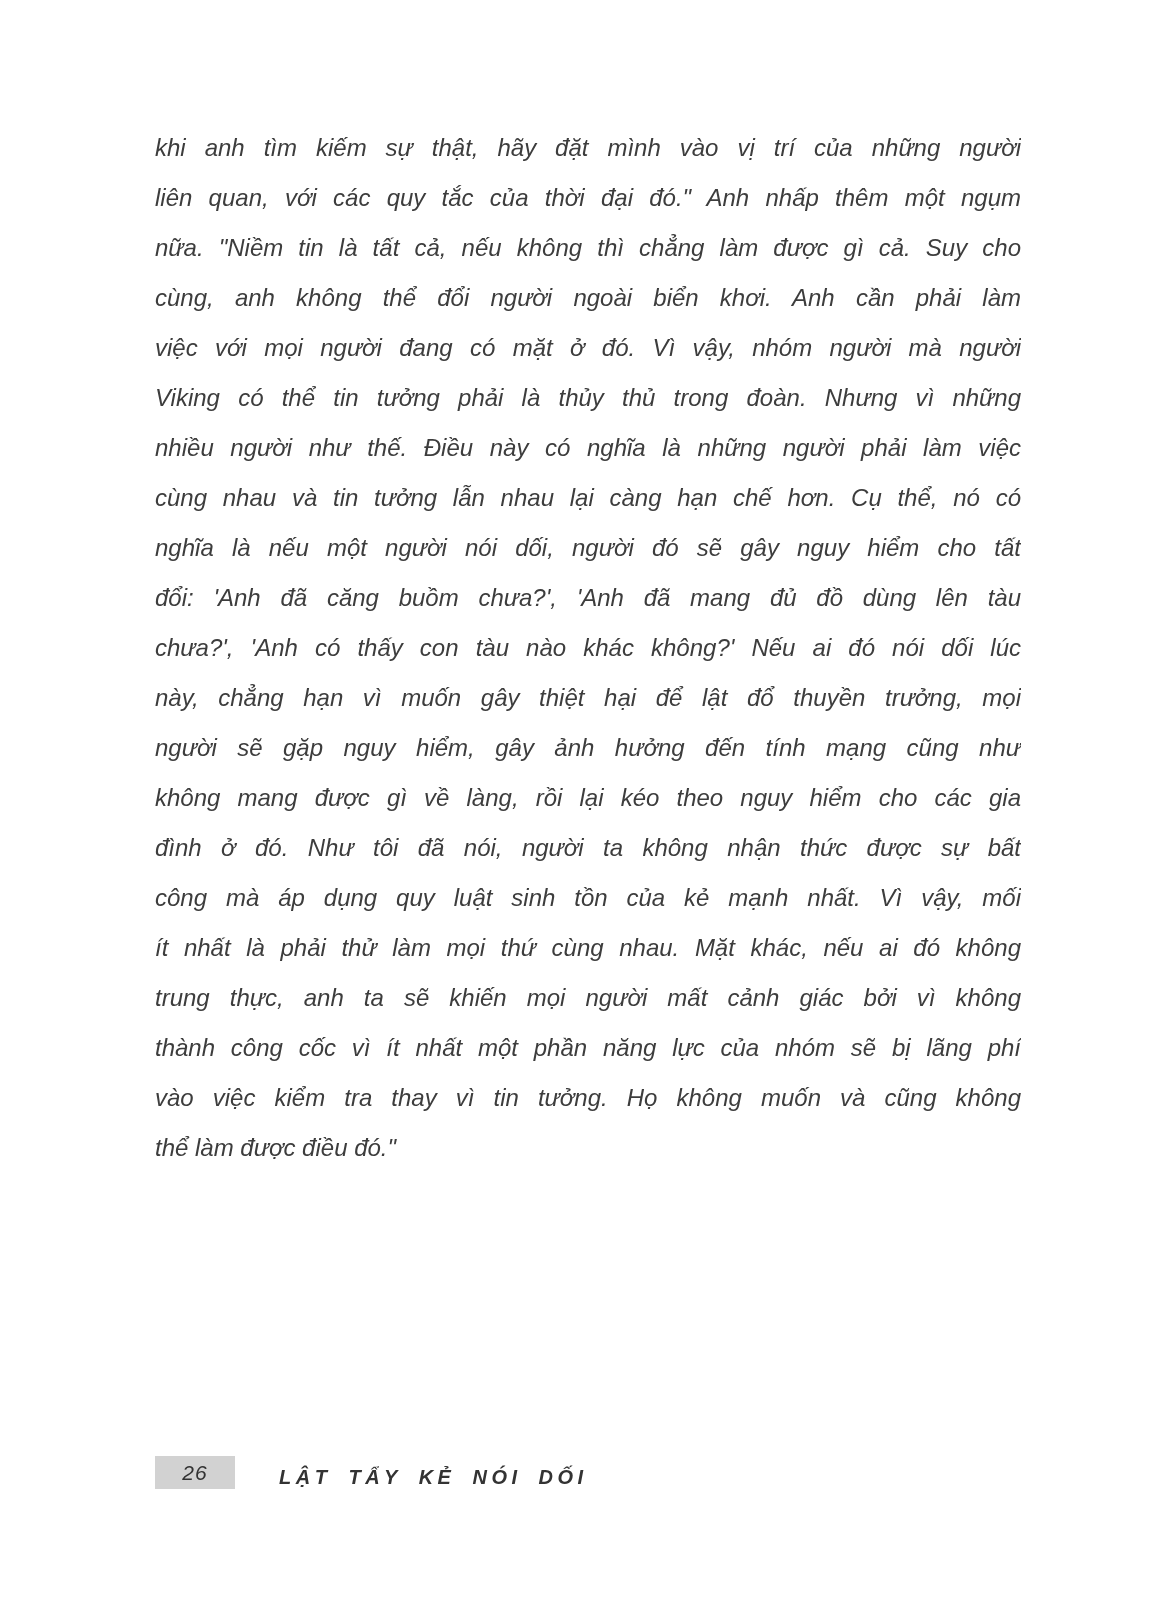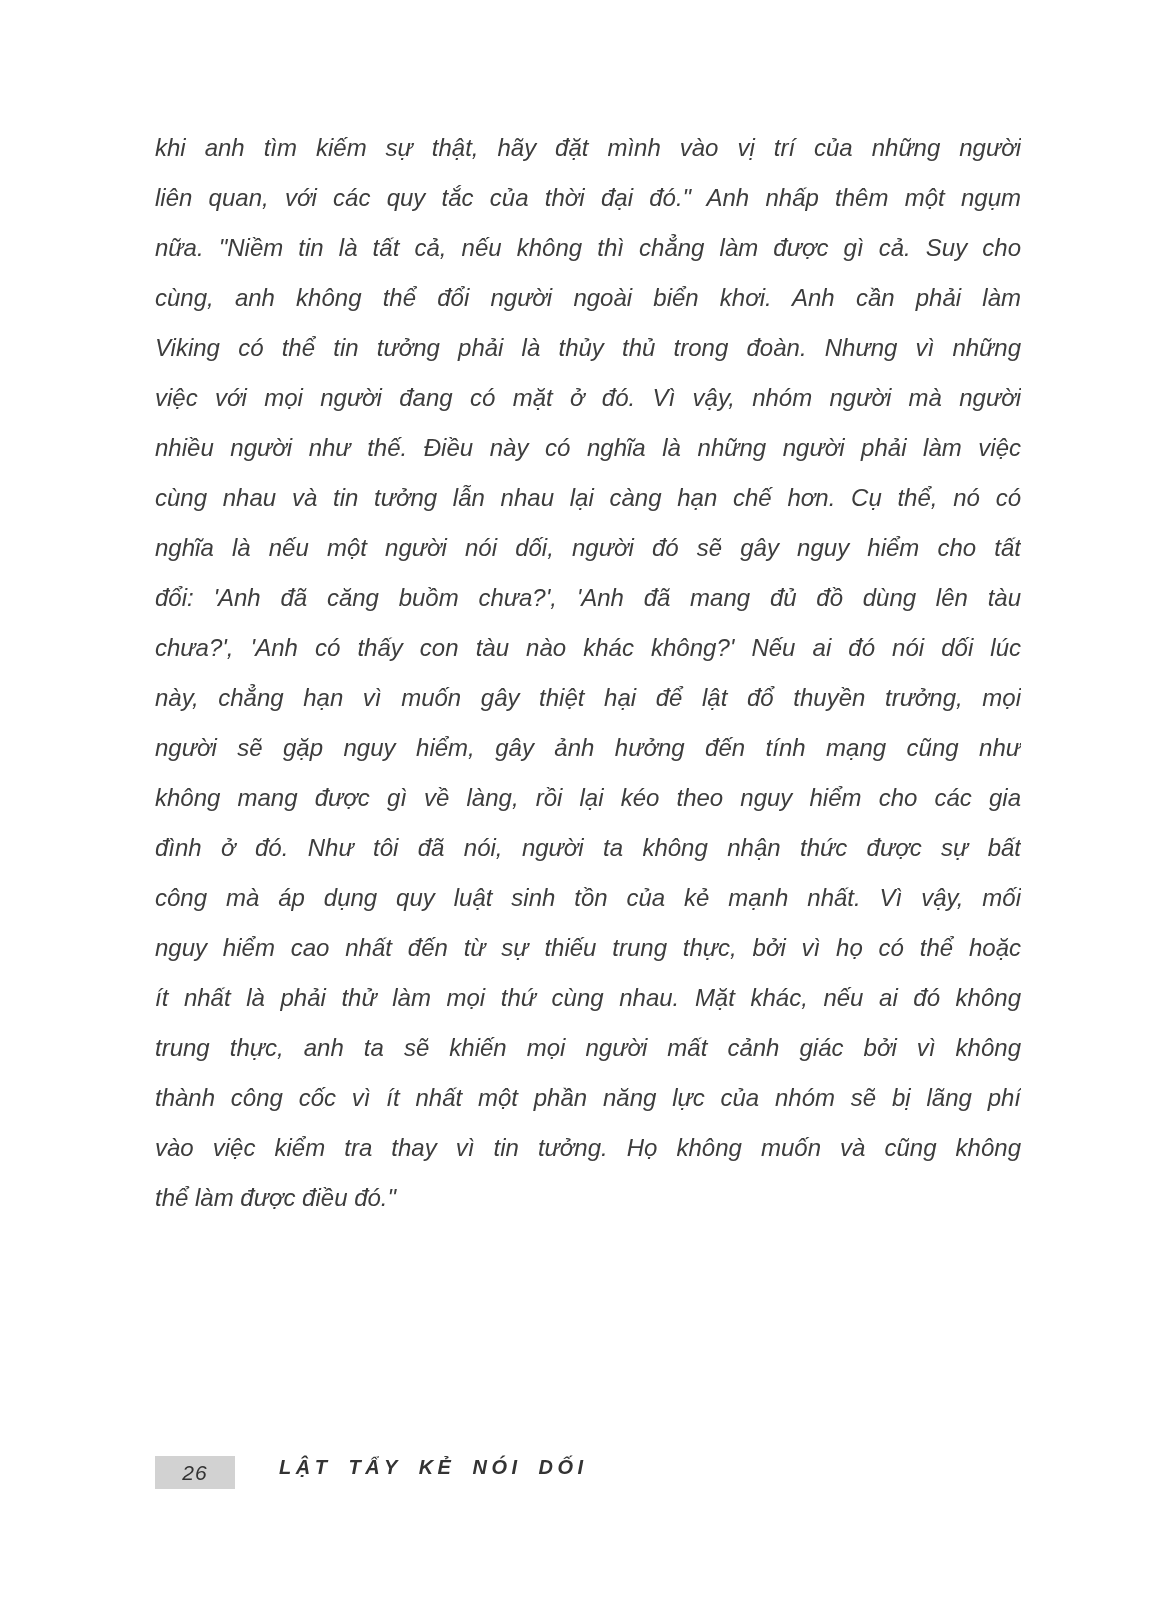--- a/index.html
+++ b/index.html
@@ -39,21 +39,21 @@
   .line:last-child{
     text-align-last:left;
   }
   .footer{
     position:absolute;
     left:155px;
     top:1456px;
     width:866px;
     height:33px;
     display:flex;
-    align-items:flex-start;
+    align-items:flex-end;
   }
   .page-num-box{
     background:var(--pagenum-bg);
     width:80px;
     height:33px;
     display:flex;
     align-items:center;
     justify-content:center;
     font-size:21px;
     color:var(--footer-color);
@@ -73,33 +73,32 @@
 </head>
 <body>
 
 <div class="page">
 
   <div class="body-text">
       <div class="line">khi anh tìm kiếm sự thật, hãy đặt mình vào vị trí của những người</div>
       <div class="line">liên quan, với các quy tắc của thời đại đó." Anh nhấp thêm một ngụm</div>
       <div class="line">nữa. "Niềm tin là tất cả, nếu không thì chẳng làm được gì cả. Suy cho</div>
       <div class="line">cùng, anh không thể đổi người ngoài biển khơi. Anh cần phải làm</div>
+      <div class="line">việc với mọi người đang có mặt ở đó. Vì vậy, nhóm người mà người</div>
       <div class="line">Viking có thể tin tưởng phải là thủy thủ trong đoàn. Nhưng vì những</div>
-      <div class="line">việc với mọi người đang có mặt ở đó. Vì vậy, nhóm người mà người</div>
       <div class="line">nhiều người như thế. Điều này có nghĩa là những người phải làm việc</div>
       <div class="line">cùng nhau và tin tưởng lẫn nhau lại càng hạn chế hơn. Cụ thể, nó có</div>
       <div class="line">nghĩa là nếu một người nói dối, người đó sẽ gây nguy hiểm cho tất</div>
       <div class="line">đổi: 'Anh đã căng buồm chưa?', 'Anh đã mang đủ đồ dùng lên tàu</div>
       <div class="line">chưa?', 'Anh có thấy con tàu nào khác không?' Nếu ai đó nói dối lúc</div>
       <div class="line">này, chẳng hạn vì muốn gây thiệt hại để lật đổ thuyền trưởng, mọi</div>
       <div class="line">người sẽ gặp nguy hiểm, gây ảnh hưởng đến tính mạng cũng như</div>
       <div class="line">không mang được gì về làng, rồi lại kéo theo nguy hiểm cho các gia</div>
       <div class="line">đình ở đó. Như tôi đã nói, người ta không nhận thức được sự bất</div>
       <div class="line">công mà áp dụng quy luật sinh tồn của kẻ mạnh nhất. Vì vậy, mối</div>
-      <div class="line">nguy hiểm cao nhất đến từ sự thiếu trung thực, bởi vì họ có thể hoặc</div>
       <div class="line">ít nhất là phải thử làm mọi thứ cùng nhau. Mặt khác, nếu ai đó không</div>
       <div class="line">trung thực, anh ta sẽ khiến mọi người mất cảnh giác bởi vì không</div>
       <div class="line">thành công cốc vì ít nhất một phần năng lực của nhóm sẽ bị lãng phí</div>
       <div class="line">vào việc kiểm tra thay vì tin tưởng. Họ không muốn và cũng không</div>
       <div class="line">thể làm được điều đó."</div>
     </div>
 
   <div class="footer">
     <span class="page-num-box">26</span>
     <span class="running-title">LẬT TẨY KẺ NÓI DỐI</span>

